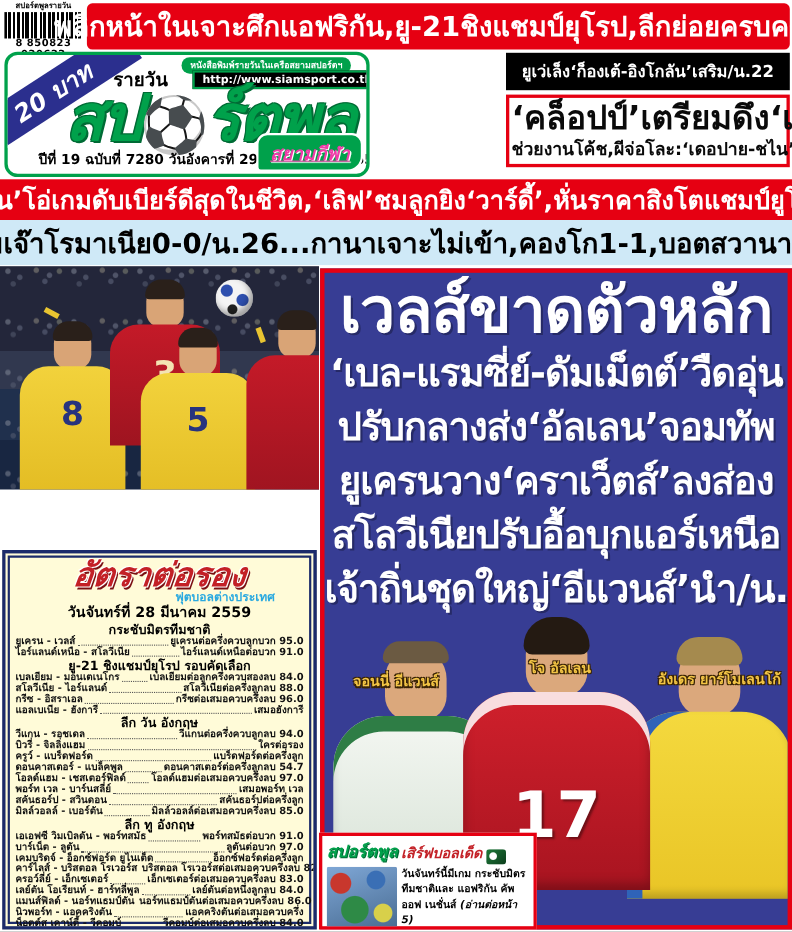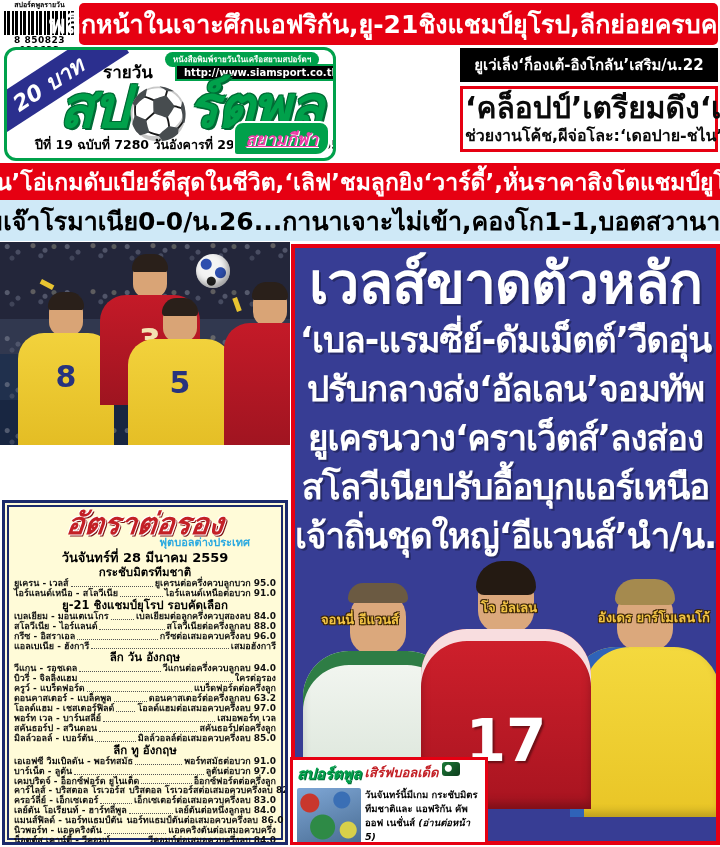--- a/index.html
+++ b/index.html
@@ -119,21 +119,21 @@
   .fig-ukr .torso2{width:150px;height:170px;background:linear-gradient(180deg,#f4d93e,#e9c526);
     box-shadow:inset 14px 0 0 #2f63b8, inset 0 -5px 8px rgba(0,0,0,.2);}
   .fig-wal .num2{position:absolute;left:50%;transform:translateX(-50%);top:46px;color:#fff;
     font-size:58px;font-weight:bold;text-shadow:2px 2px 2px rgba(0,0,0,.4);margin-top:32px;}
   .plabel{position:absolute;font-size:13px;font-weight:bold;color:#f3c545;white-space:nowrap;
     text-shadow:1px 1px 0 #3a2405,-1px -1px 0 #3a2405,1px -1px 0 #3a2405,-1px 1px 0 #3a2405;}
 
   
   .promo{position:absolute;left:290px;top:757px;width:198px;height:88px;background:#fff;
     border:3px solid var(--red);padding:2px 4px;overflow:hidden;}
-  .promo-head{display:flex;align-items:flex-start;gap:3px;white-space:nowrap;}
+  .promo-head{display:flex;align-items:flex-end;gap:3px;white-space:nowrap;}
   .promo-green{color:var(--green);font-weight:bold;font-style:italic;font-size:15px;
     text-shadow:1px 1px 0 var(--green-dark);}
   .promo-red{color:#c32026;font-weight:bold;font-style:italic;font-size:13px;}
   .promo-cartoon{width:18px;height:14px;border-radius:3px;background:
     radial-gradient(circle at 35% 45%,#fff 0 3px,transparent 4px),linear-gradient(135deg,#1d7a38,#0c3d1c);}
   .promo-body{display:flex;gap:4px;margin-top:2px;}
   .promo-collage{width:64px;height:60px;border-radius:2px;background:
     radial-gradient(circle at 20% 25%,#c8372d 0 9px,transparent 10px),
     radial-gradient(circle at 70% 20%,#3a6fb5 0 8px,transparent 9px),
     radial-gradient(circle at 40% 65%,#2e8a46 0 12px,transparent 13px),
@@ -261,21 +261,21 @@
           <span class="o">ใครต่อรอง</span>
         </div>
         <div class="odds-row">
           <span class="m">ครูว์ - แบร็ดฟอร์ด</span>
           <span class="dots"></span>
           <span class="o">แบร็ดฟอร์ดต่อครึ่งลูก</span>
         </div>
         <div class="odds-row">
           <span class="m">ดอนคาสเตอร์ - แบล็คพูล</span>
           <span class="dots"></span>
-          <span class="o">ดอนคาสเตอร์ต่อครึ่งลูกลบ 63.2</span>
+          <span class="o">ดอนคาสเตอร์ต่อครึ่งลูกลบ 54.7</span>
         </div>
         <div class="odds-row">
           <span class="m">โอลด์แฮม - เชสเตอร์ฟิลด์</span>
           <span class="dots"></span>
           <span class="o">โอลด์แฮมต่อเสมอควบครึ่งลบ 97.0</span>
         </div>
         <div class="odds-row">
           <span class="m">พอร์ท เวล - บาร์นสลี่ย์</span>
           <span class="dots"></span>
           <span class="o">เสมอพอร์ท เวล</span>

